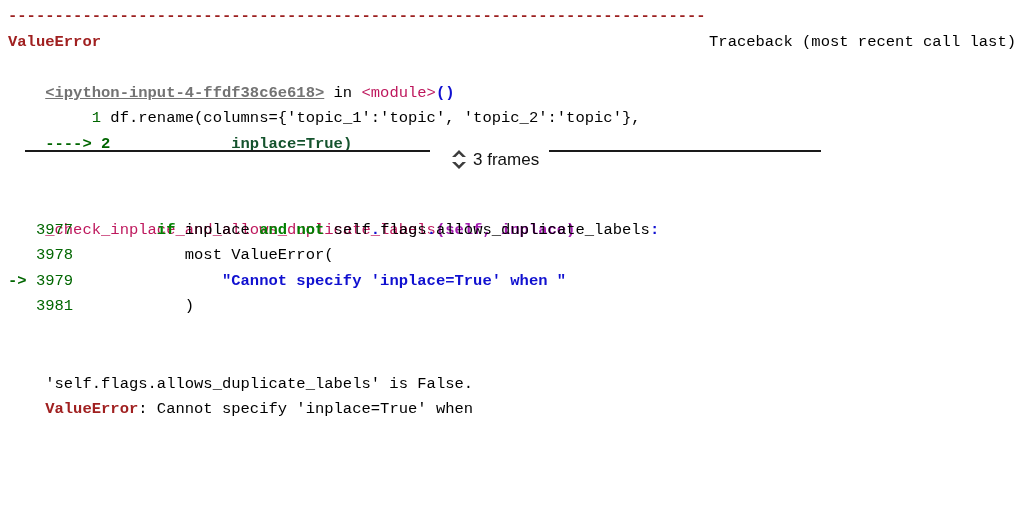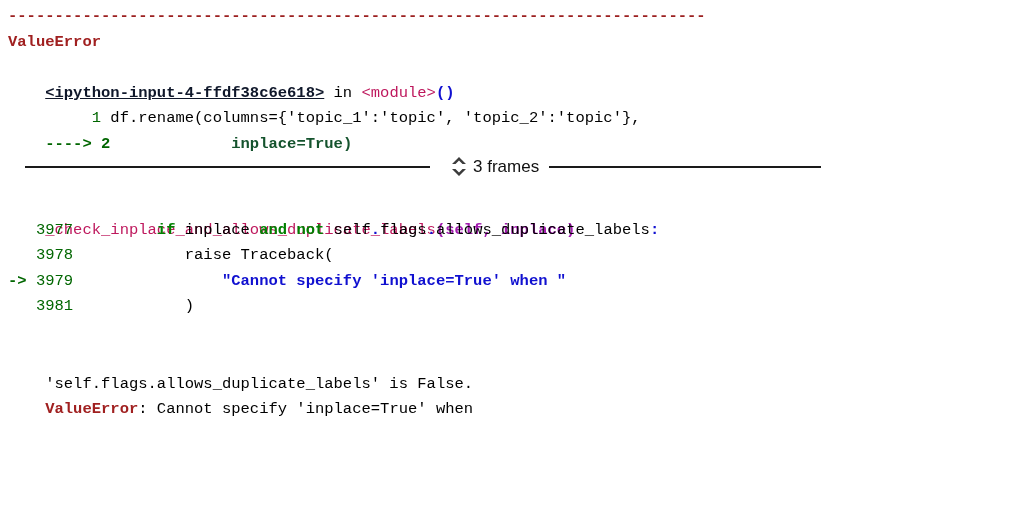--- a/index.html
+++ b/index.html
@@ -25,21 +25,21 @@
     width: 1024px;
   }
 
   .tb-line {
     white-space: pre;
     height: 25.6px;
     display: block;
   }
   .c-errname  { color: #a02020; font-weight: bold; }
   .c-plain    { color: #000000; }
-  .c-link     { color: #0f172a; font-weight: bold; text-decoration: underline; }
+  .c-link     { color: #737373; font-weight: bold; text-decoration: underline; }
   .c-func     { color: #be185d; font-weight: normal; }
   .c-paren    { color: #1010d0; font-weight: bold; }
   .c-args     { color: #a21caf; font-weight: bold; }
   .c-lineno   { color: #006600; }
   .c-arrow    { color: #006600; font-weight: bold; }
   .c-kw       { color: #008000; font-weight: bold; }
   .c-string   { color: #1010d0; font-weight: bold; }
   .c-op       { color: #1010d0; font-weight: bold; }
   .c-exec     { color: #14532d; font-weight: bold; }
   .c-dash     { color: #9c2020; font-weight: bold; letter-spacing: 0px; }
@@ -49,21 +49,21 @@
     display: flex;
     justify-content: space-between;
     width: 1008px;
     white-space: pre;
     height: 25.6px;
   }
 
   
   .frames-bar {
     display: flex;
-    align-items: center;
+    align-items: flex-start;
     width: 1008px;
     height: 34px;
     margin-top: 18px;
     margin-bottom: 8px;
     font-family: "Liberation Sans", sans-serif;
   }
   .frames-rule {
     height: 0;
     border-top: 2px solid #1a1a1a;
     flex: 0 0 auto;
@@ -97,20 +97,21 @@
 </style>
 </head>
 <body>
 
 <div class="traceback">
 
   <span class="tb-line c-dash">---------------------------------------------------------------------------</span>
 
   <div class="hdr-row">
     <span class="c-errname">ValueError</span>
+    <span class="c-plain">Traceback (most recent call last)</span>
   </div>
 
   <div class="tb-line">
     <span class="c-link">&lt;ipython-input-4-ffdf38c6e618&gt;</span><span class="c-plain"> in </span><span class="c-func">&lt;module&gt;</span><span class="c-paren">()</span>
   </div>
 
   <div class="tb-line">
     <span class="c-plain">     </span><span class="c-lineno">1</span><span class="c-plain"> df.rename(columns={'topic_1':'topic', 'topic_2':'topic'},</span>
   </div>
 
@@ -134,21 +135,21 @@
     </div>
     <div class="frames-rule right"></div>
   </div>
 
   <div class="tb-line">
     <span class="c-func">_check_inplace_and_allows_duplicate_labels</span><span class="c-args">(self, inplace)</span>
   </div>
 
   <div id="lib-code-lines">
       <div class="tb-line"><span class="c-plain">   </span><span class="c-lineno">3977</span><span class="c-plain"> </span><span class="c-plain">        </span><span class="c-kw">if</span><span class="c-plain"> inplace </span><span class="c-kw">and</span><span class="c-plain"> </span><span class="c-kw">not</span><span class="c-plain"> self</span><span class="c-op">.</span><span class="c-plain">flags</span><span class="c-op">.</span><span class="c-plain">allows_duplicate_labels</span><span class="c-op">:</span></div>
-      <div class="tb-line"><span class="c-plain">   </span><span class="c-lineno">3978</span><span class="c-plain">            raise Traceback(</span></div>
+      <div class="tb-line"><span class="c-plain">   </span><span class="c-lineno">3978</span><span class="c-plain">            most ValueError(</span></div>
       <div class="tb-line"><span class="c-arrow">-&gt; </span><span class="c-lineno">3979</span><span class="c-plain">                </span><span class="c-string">"Cannot specify 'inplace=True' when "</span></div>
       <div class="tb-line"><span class="c-plain">   </span><span class="c-lineno">3981</span><span class="c-plain">            )</span></div>
     </div>
 
   <div class="gap-md"></div>
 
   <div class="tb-line">
     <span class="c-plain">'self.flags.allows_duplicate_labels' is False.</span>
   </div>
   <div class="tb-line">

